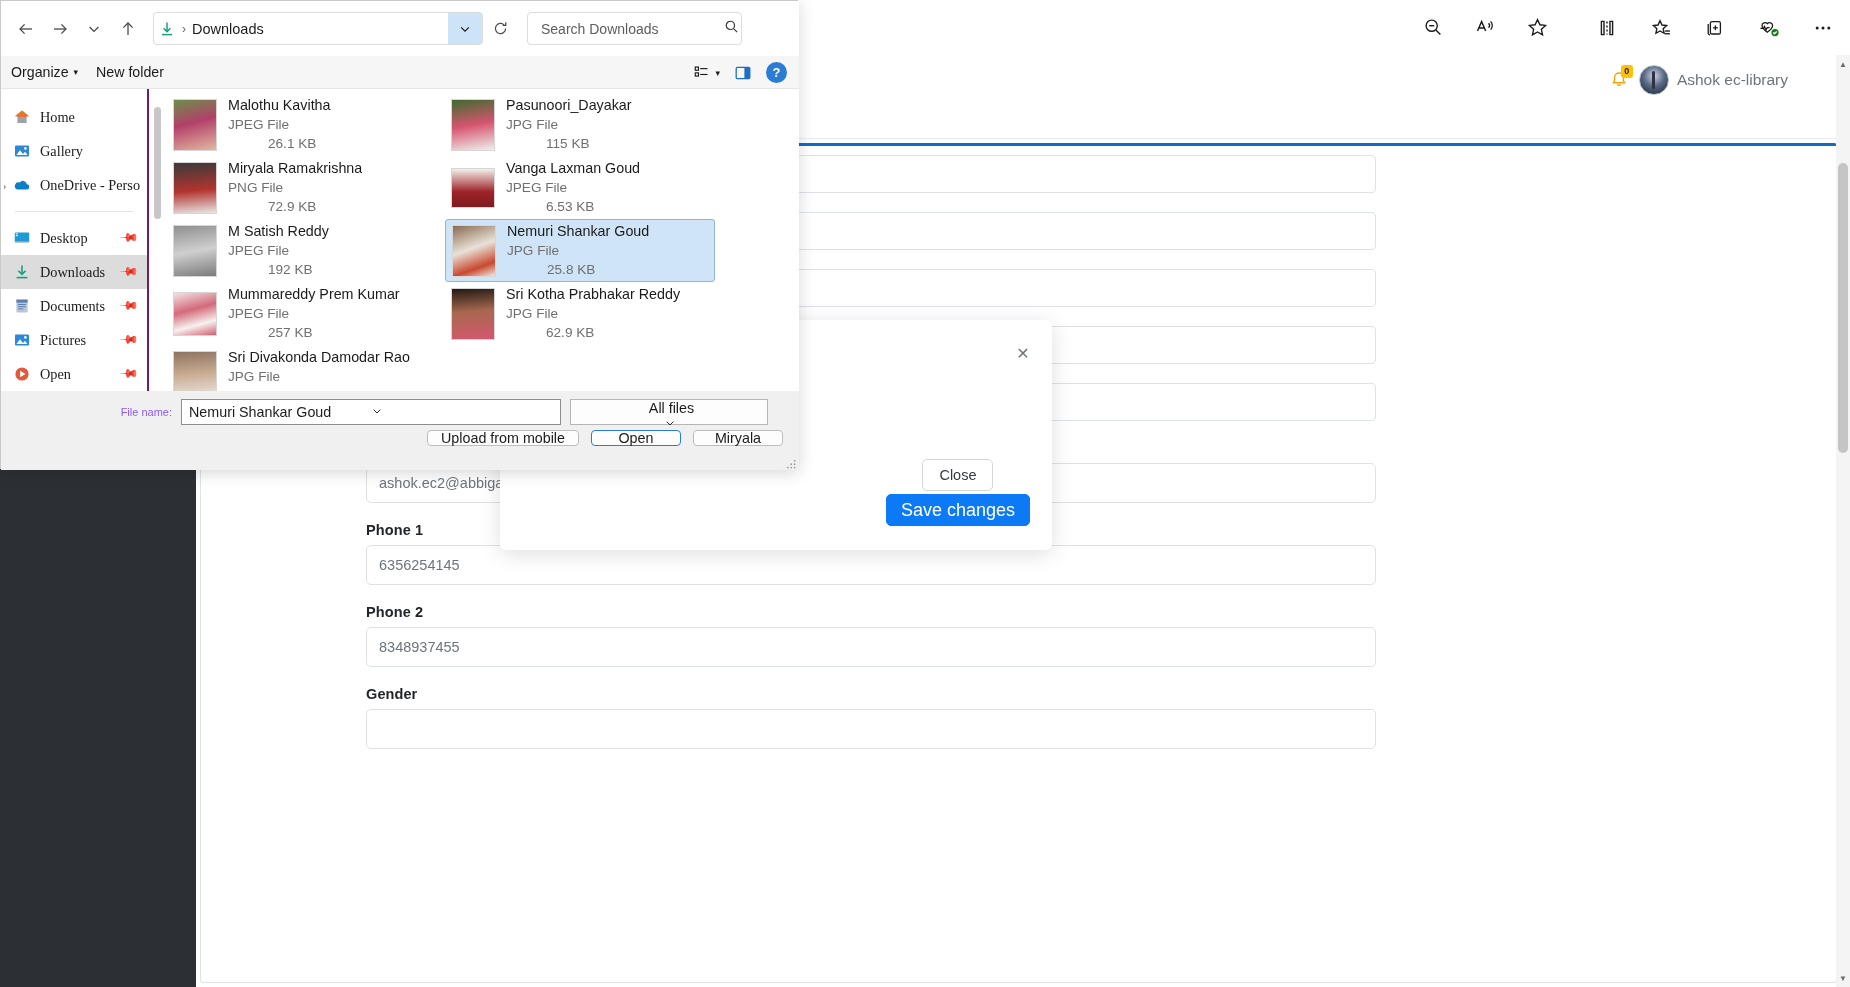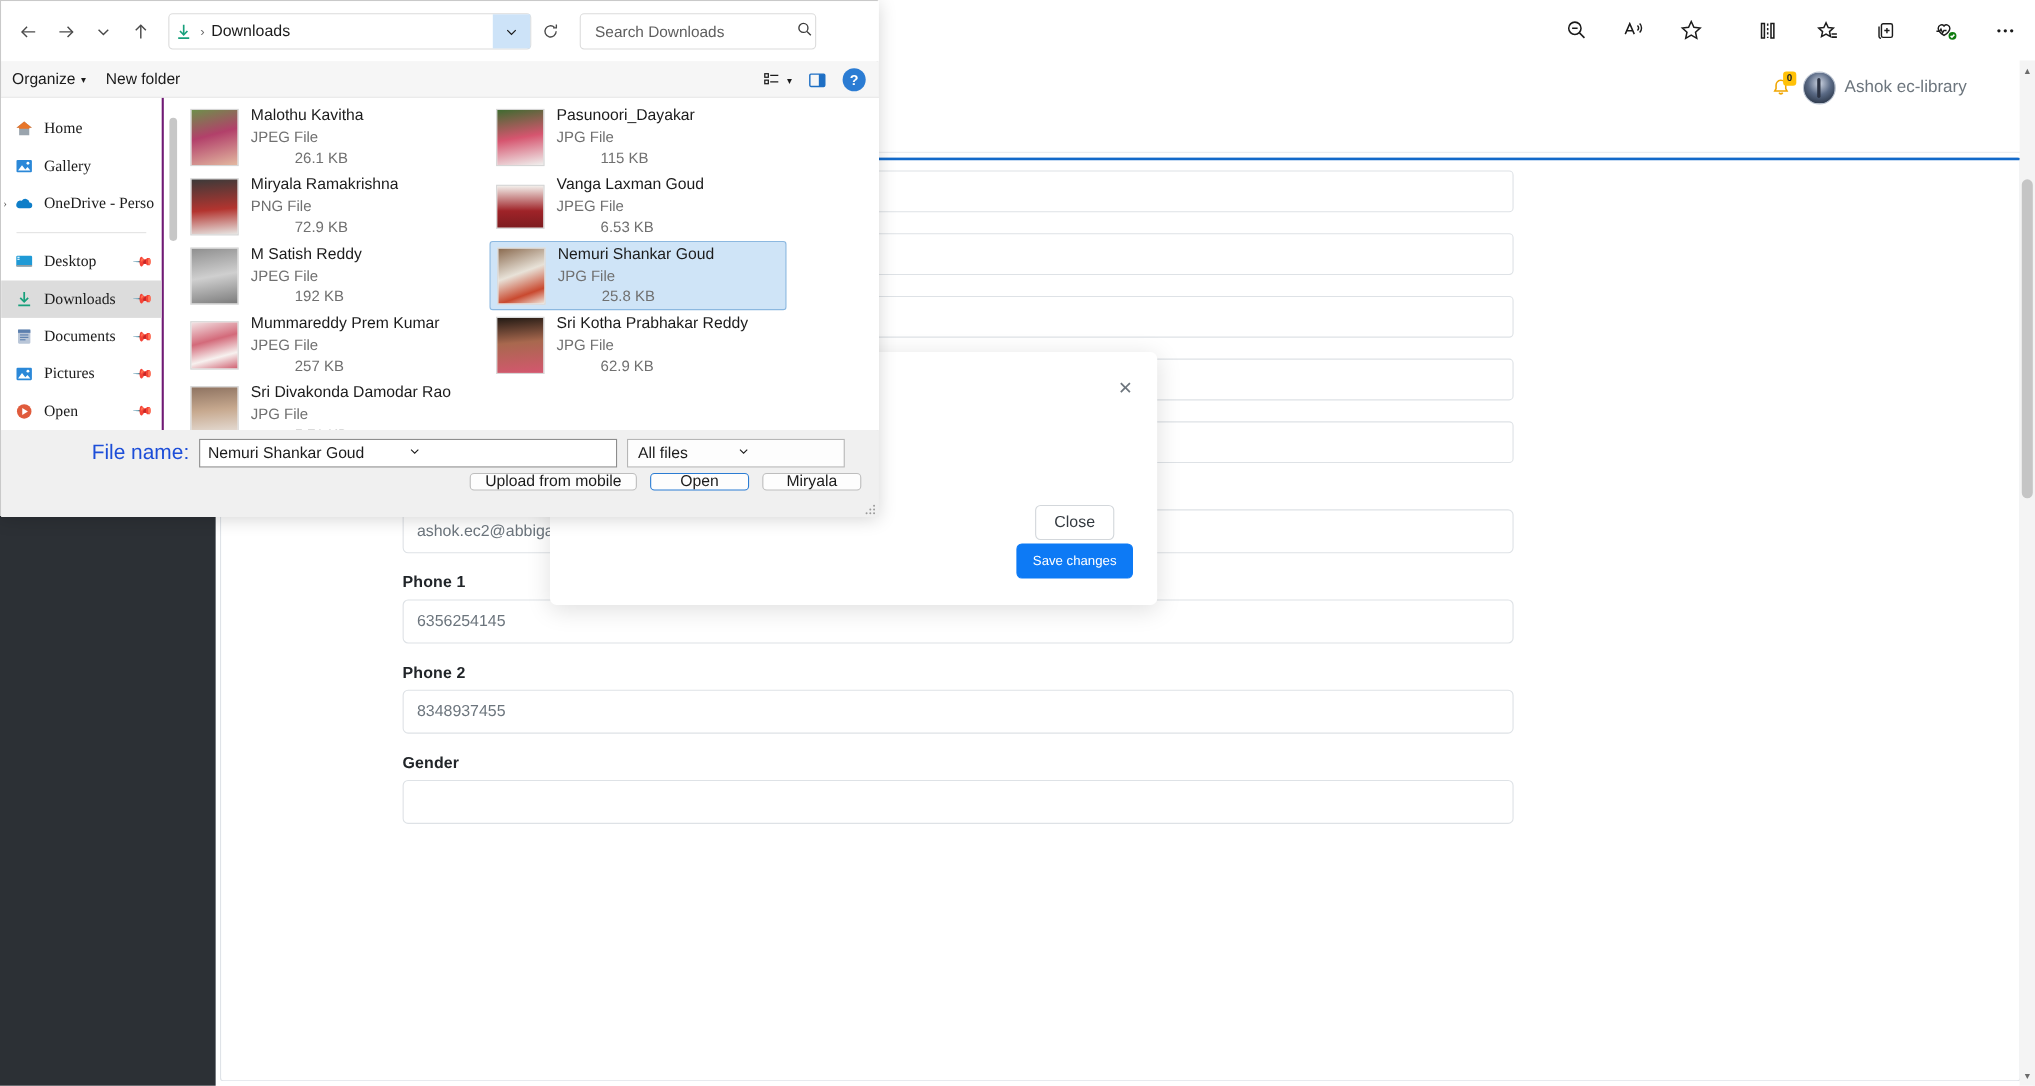--- a/index.html
+++ b/index.html
@@ -122,21 +122,21 @@
   .web-modal-footer {
     position: absolute; right: 22px; bottom: 24px;
     display: flex; align-items: center; gap: 3px; flex-direction: column;
   }
   .btn-close-secondary {
     height: 32px; padding: 0 16px; font-size: 14.5px; color: #343a40;
     background: #ffffff; border: 1px solid #d3d7db; border-radius: 5px;
     cursor: pointer; line-height: 30px;
   }
   .btn-primary-save {
-    height: 32px; padding: 0 14px; font-size: 12px; color: #ffffff;
+    height: 32px; padding: 0 14px; font-size: 18px; color: #ffffff;
     background: #0d7af5; border: 1px solid #0d7af5; border-radius: 5px;
     cursor: pointer; line-height: 30px;
   }
 
   
   #file-dialog {
     position: absolute; left: 0; top: 0; width: 798px; height: 469px;
     background: #f0f0f0;
     border: 1px solid #c9c9c9;
     box-shadow: 0 3px 16px rgba(0,0,0,.18);
@@ -261,32 +261,32 @@
   .fd-footer {
     position: absolute; left: 0; top: 390px; width: 798px; height: 79px;
     background: #f0f0f0;
   }
   .fn-row {
     position: absolute; left: 0; top: 7px; width: 798px; height: 28px;
     display: flex; align-items: center;
   }
   .fn-label {
     width: 180px; text-align: right; padding-right: 9px;
-    font-size: 19px; color: #1d4ed8;
+    font-size: 11px; color: #8b5cf6;
   }
   .fn-input {
     width: 380px; height: 26px; border: 1px solid #8d8d8d; background: #ffffff;
     display: flex; align-items: center; padding: 0 4px 0 7px;
   }
   .fn-input span { flex: 1; font-size: 14.3px; color: #1b1b1b; }
   .fn-chev { color: #2b2b2b; font-size: 10px; padding-right: 4px; }
   .type-select {
     margin-left: 9px; width: 198px; height: 26px;
     border: 1px solid #b6b6b6; background: #fdfdfd;
-    display: flex; align-items: center; padding: 0 4px 0 9px;
+    display: flex; align-items: center; padding: 0 4px 0 9px; flex-direction: column;
   }
   .type-select span { flex: 1; font-size: 14.3px; color: #1b1b1b; }
 
   .btn-row {
     position: absolute; right: 16px; top: 39px;
     display: flex; align-items: center; gap: 12px;
   }
   .win-btn {
     height: 16px; min-width: 90px; padding: 0 13px;
     background: #fdfdfd; border: 1px solid #bdbdbd; border-radius: 4px;

